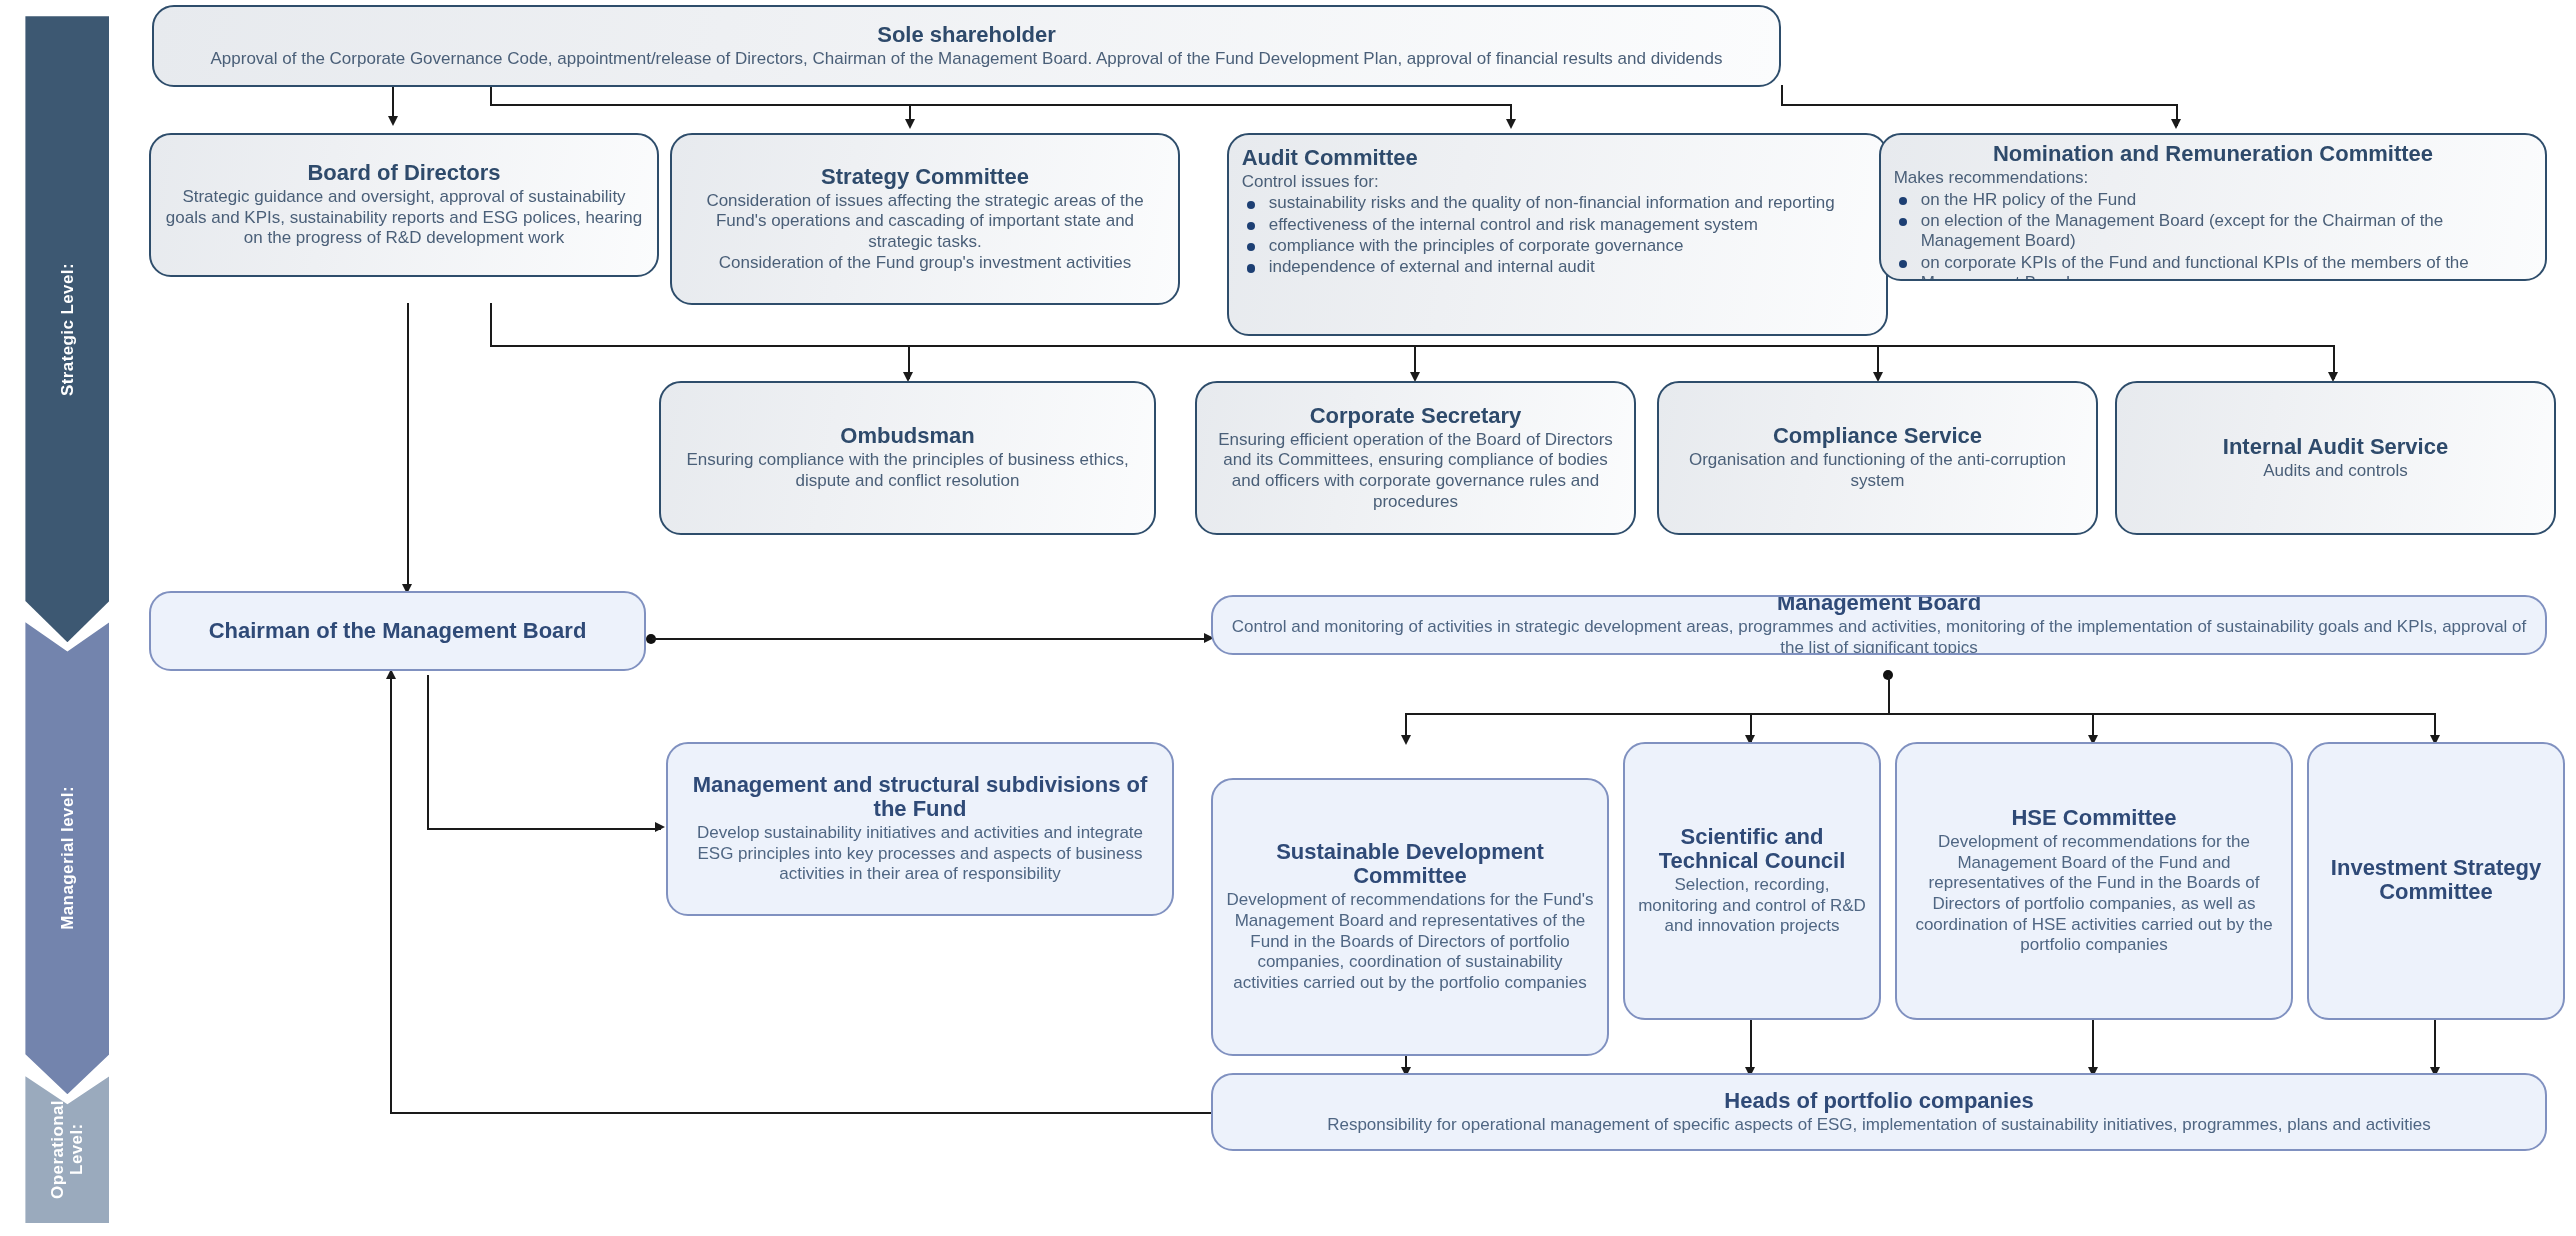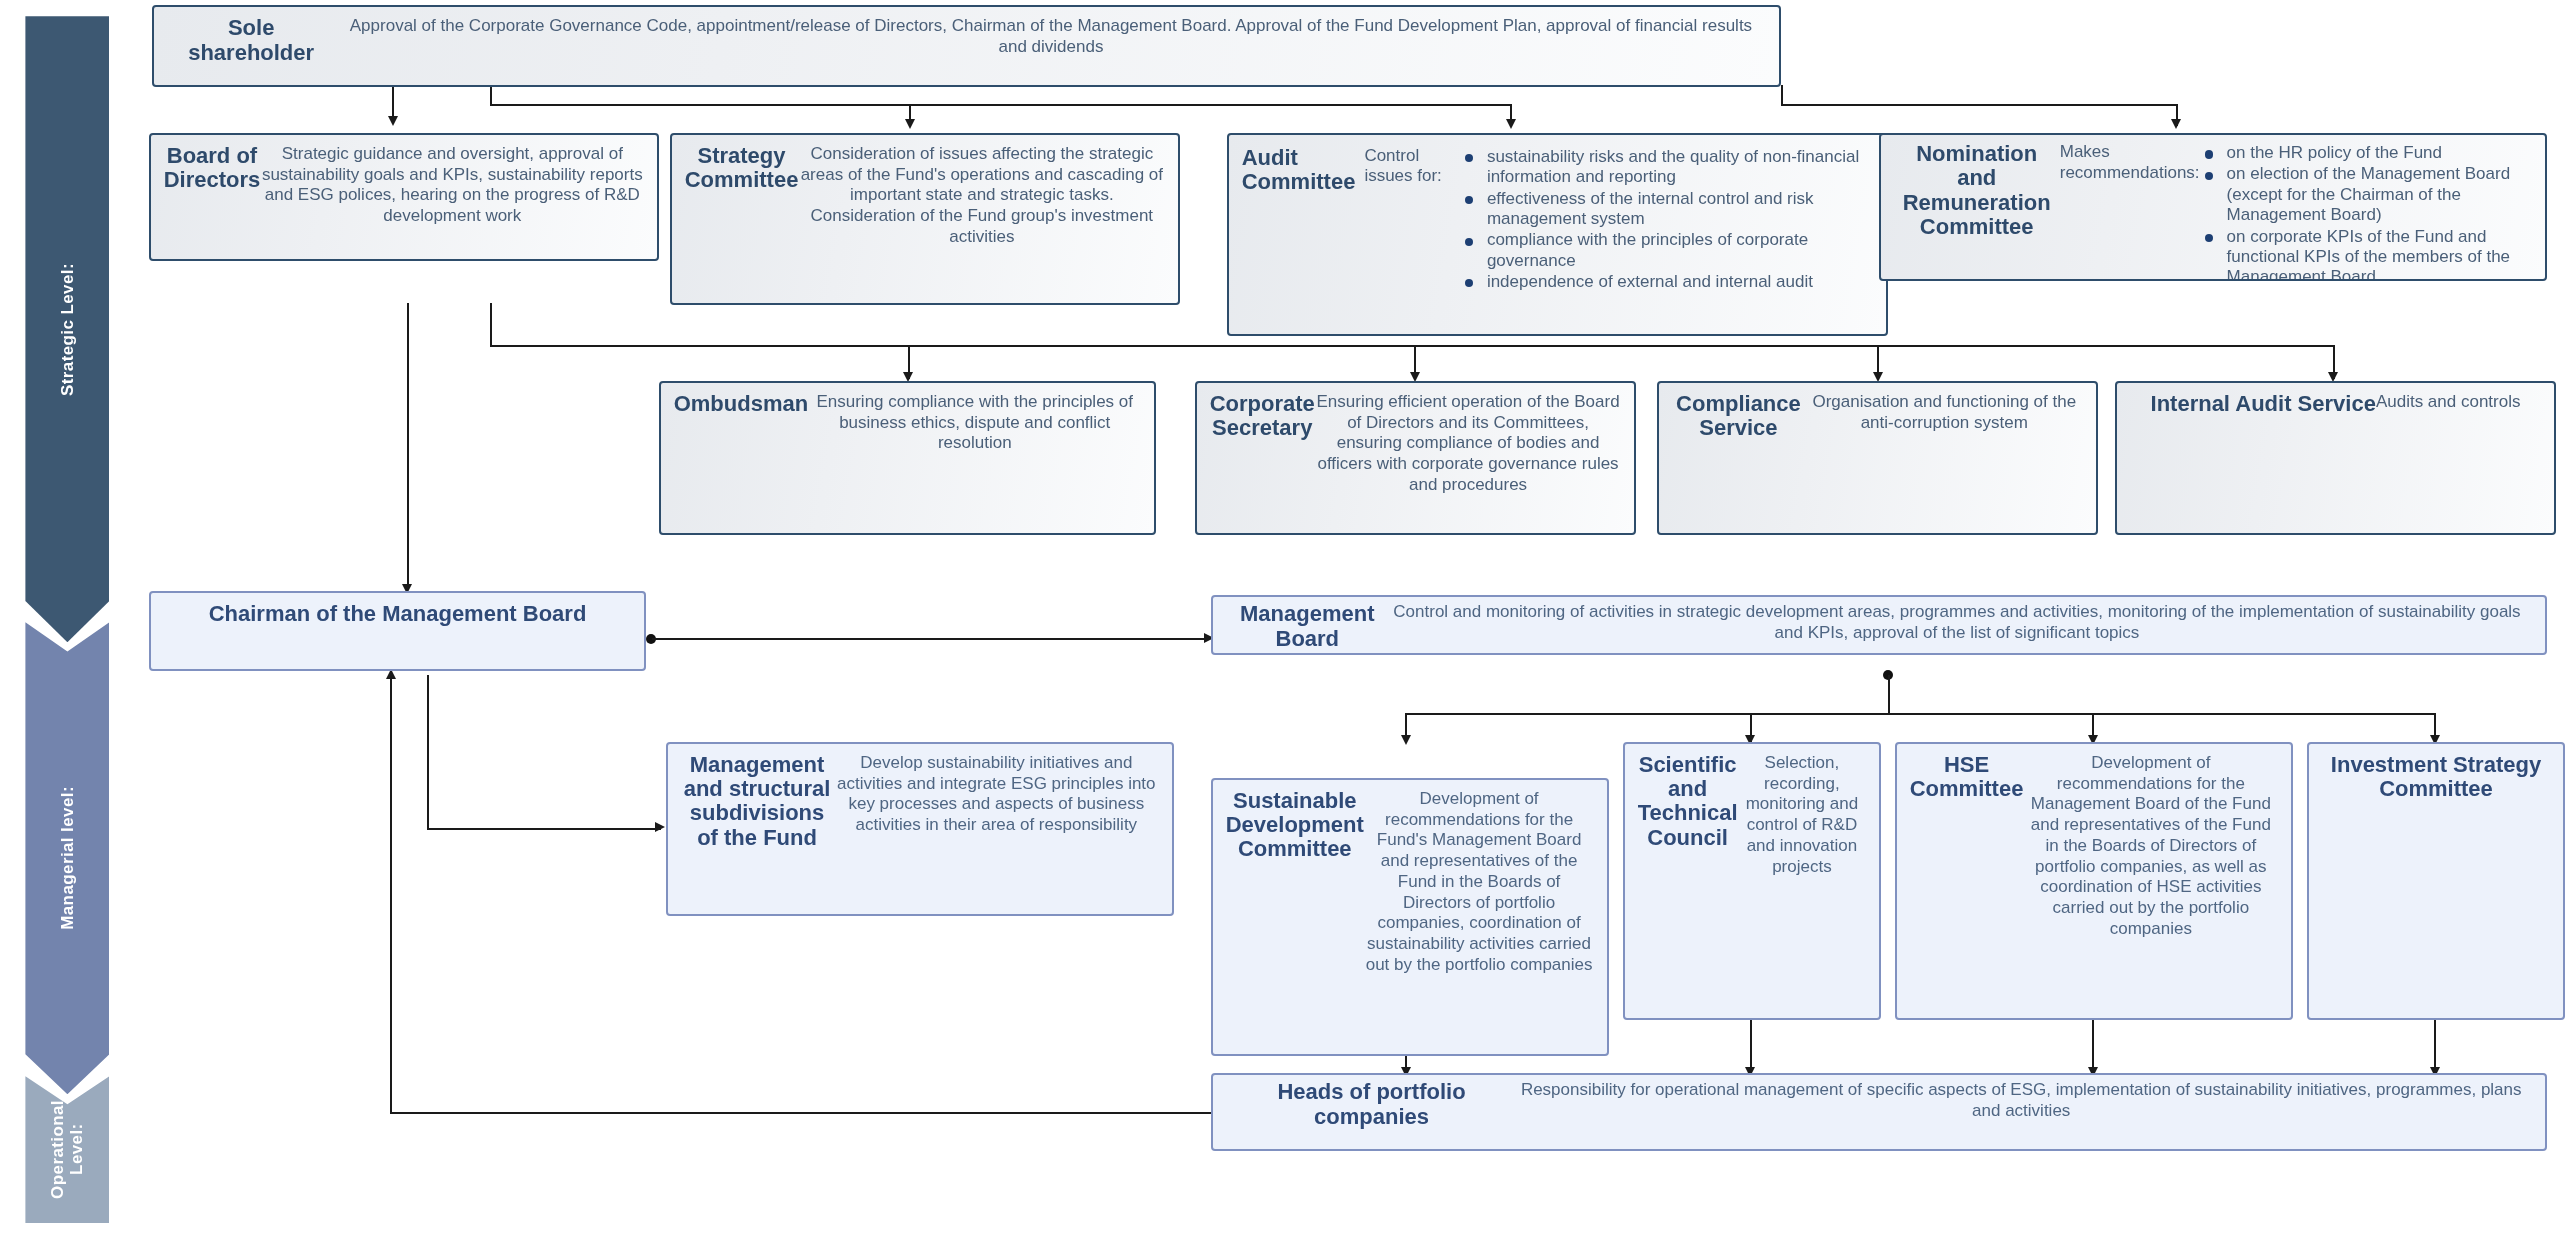--- a/index.html
+++ b/index.html
@@ -26,23 +26,23 @@
   .seg-strategic  { top: 0px;   height: 626px;  background:#3d5872;
     clip-path: polygon(0 0, 100% 0, 100% 93.4%, 50% 100%, 0 93.4%); }
   .seg-managerial { top: 606px; height: 472px;  background:#7384ad;
     clip-path: polygon(0 0, 50% 6.2%, 100% 0, 100% 91.5%, 50% 100%, 0 91.5%); }
   .seg-operational{ top:1060px; height: 147px;  background:#9aaabd;
     clip-path: polygon(0 0, 50% 19%, 100% 0, 100% 100%, 0 100%); }
 
   
   .node {
     position: absolute;
-    border-radius: 4px;
+    border-radius: 22px;
     padding: 9px 12.7px;
-    display: flex; flex-direction: row; justify-content: center;
+    display: flex; flex-direction: column; justify-content: center;
     text-align: center;
     overflow: hidden;
   }
   
   .nd-strategic {
     background: linear-gradient(100deg, #e7eaee 0%, #eef0f3 35%, #fbfcfd 100%);
     border: 2.3px solid #2e4d6b;
   }
   
   .nd-managerial {
@@ -159,21 +159,21 @@
 
   <div class="ln h" style="left:390px; top:1112px; width:821px;"></div>
   <div class="ln v" style="left:390px; top:675px; height:438px;"></div>
   <div class="arw arw-u" style="left:386px; top:669px;"></div>
 
   <div class="node nd-strategic" style="left:152px; top:5.4px; width:1629px; height:82px;">
     <div class="ttl">Sole shareholder</div>
     <div class="body">Approval of the Corporate Governance Code, appointment/release of Directors, Chairman of the Management Board. Approval of the Fund Development Plan, approval of financial results and dividends</div>
   </div>
 
-  <div class="node nd-strategic" style="left:149px; top:133px; width:510px; height:128px;">
+  <div class="node nd-strategic" style="left:149px; top:133px; width:510px; height:144px;">
     <div class="ttl">Board of Directors</div>
     <div class="body">Strategic guidance and oversight, approval of sustainability goals and KPIs, sustainability reports and ESG polices, hearing on the progress of R&amp;D development work</div>
   </div>
 
   <div class="node nd-strategic" style="left:670px; top:133px; width:510px; height:172px;">
     <div class="ttl">Strategy Committee</div>
     <div class="body" style="white-space:pre-line;">Consideration of issues affecting the strategic areas of the Fund's operations and cascading of important state and strategic tasks.
 Consideration of the Fund group's investment activities</div>
   </div>
 

